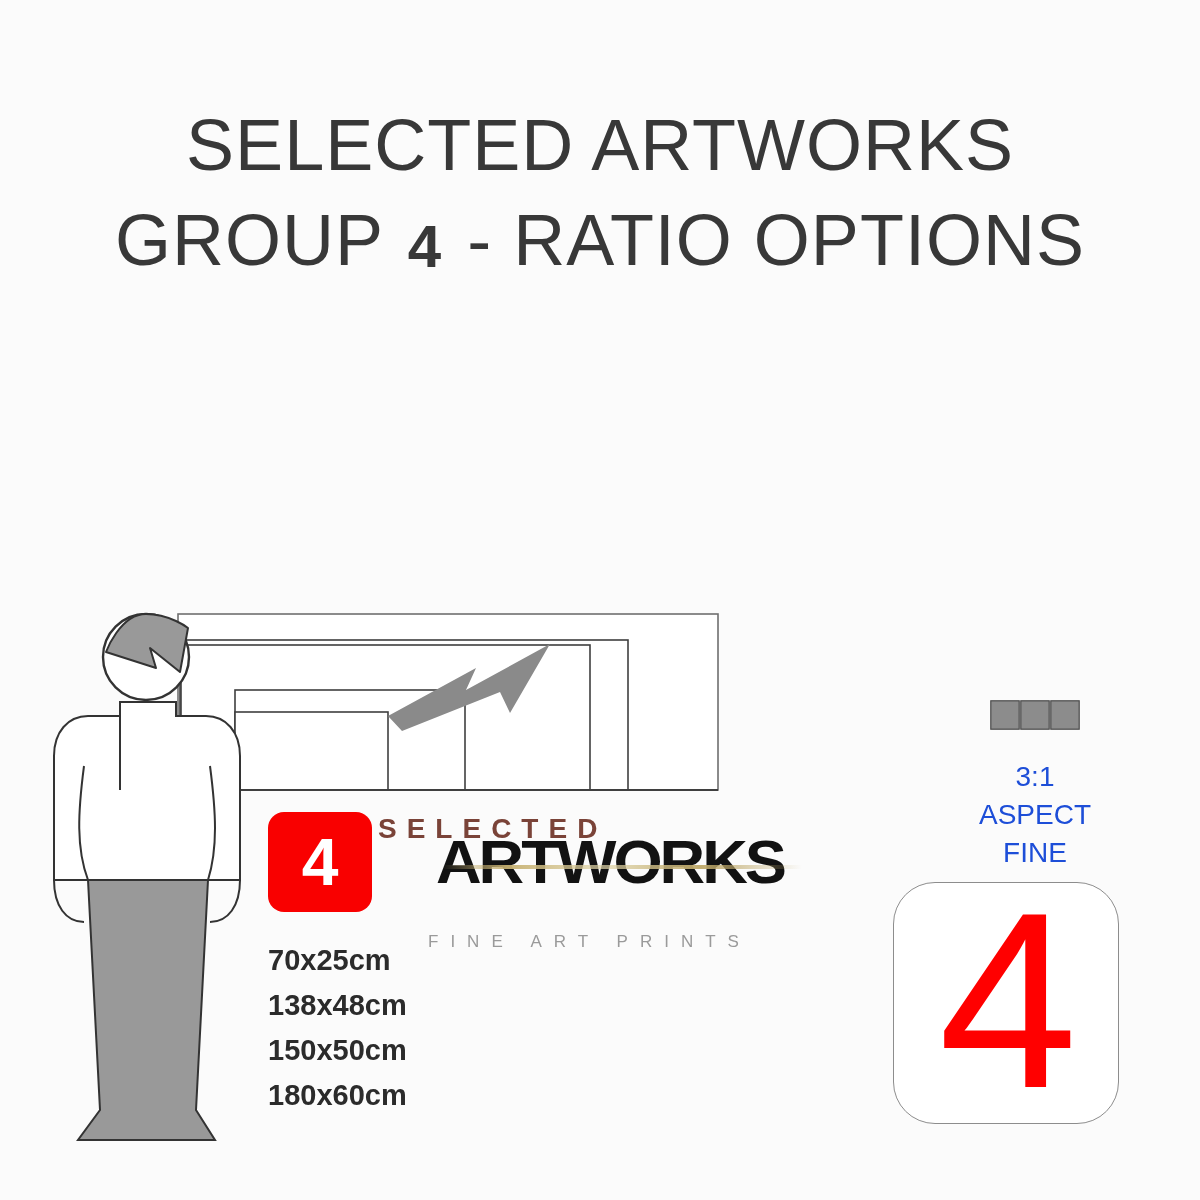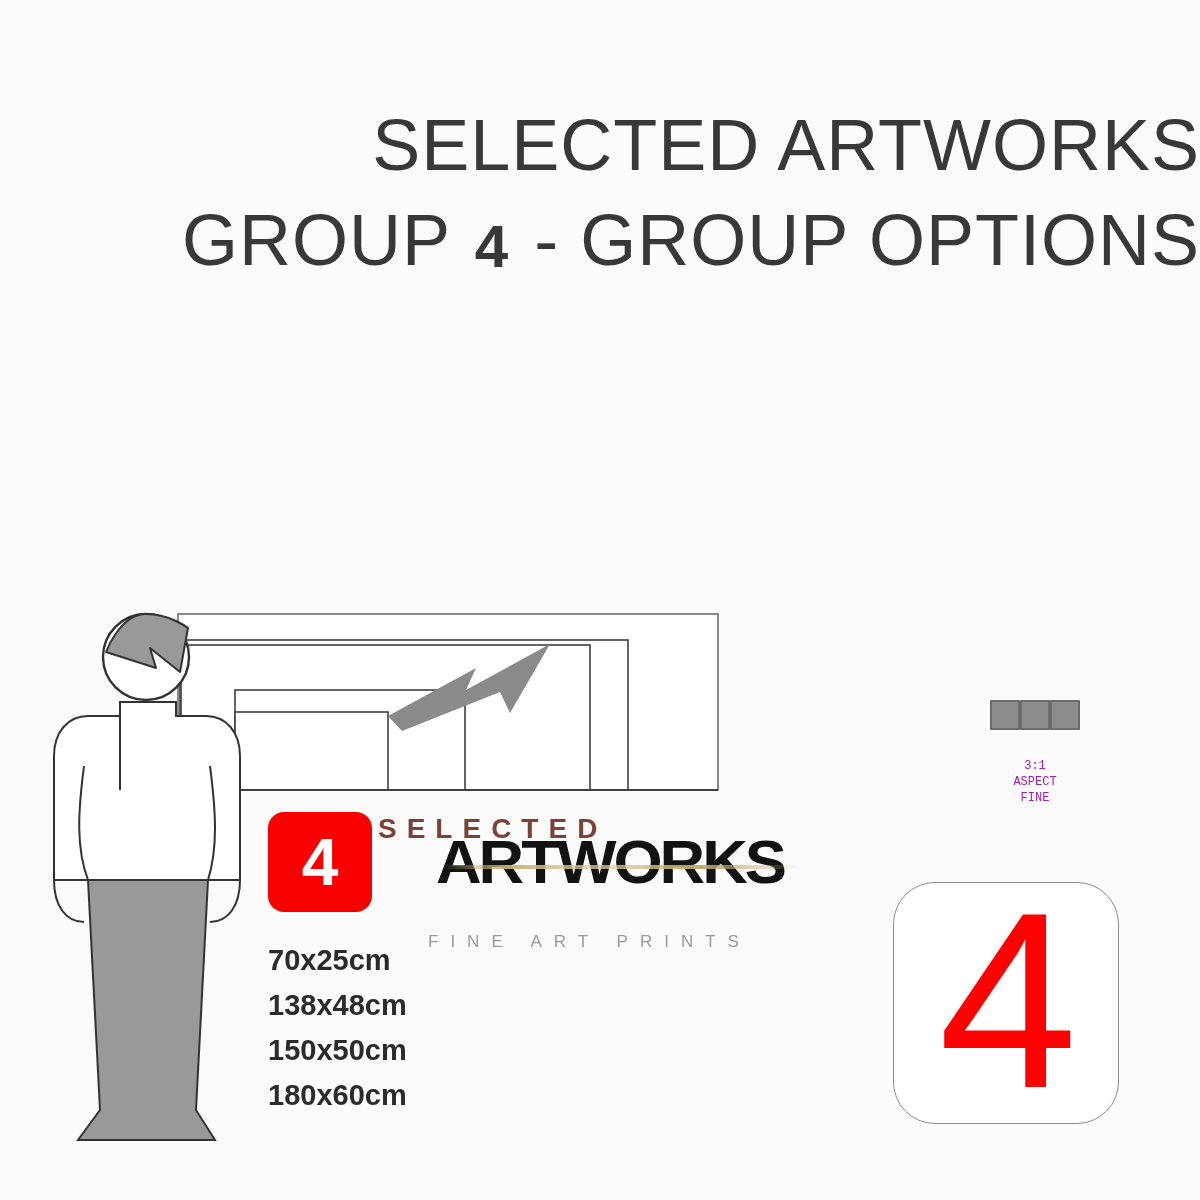--- a/index.html
+++ b/index.html
@@ -32,21 +32,20 @@
     color: #3a3a3a;
   }
   .heading-line {
     font-family: "Liberation Sans", sans-serif;
     font-size: 72px;
     font-weight: 400;
     letter-spacing: 1px;
     line-height: 1.32;
     white-space: nowrap;
     color: #383838;
-    text-align: right;
   }
   .heading-line .num {
     font-weight: 700;
     font-size: 60px;
     position: relative;
     top: 2px;
     padding: 0 4px;
   }
 
   
@@ -158,24 +157,24 @@
     top: 700px;
     width: 210px;
     text-align: center;
   }
   .aspect-icon {
     margin: 0 auto 24px auto;
     width: 90px;
     height: 30px;
   }
   .aspect-label {
-    font-size: 12px;
+    font-size: 28px;
     line-height: 1.35;
-    color: #a21caf;
-    font-family: Liberation Mono, monospace;
+    color: #1d4ed8;
+    font-family: Liberation Sans, sans-serif;
     font-weight: 400;
   }
 
   
   .card-4 {
     position: absolute;
     left: 893px;
     top: 882px;
     width: 226px;
     height: 242px;
@@ -202,21 +201,21 @@
 </head>
 <body>
 
 <div id="page">
 
   <div class="heading">
     <div class="heading-line">SELECTED ARTWORKS</div>
     <div class="heading-line">
       <span>GROUP</span>
       <span class="num">4</span>
-      <span>- GROUP OPTIONS</span>
+      <span>- RATIO OPTIONS</span>
     </div>
   </div>
 
   <svg class="frames" viewBox="0 0 1200 1200" width="1200" height="1200" xmlns="http://www.w3.org/2000/svg">
 
     <rect x="178" y="614" width="540" height="176" fill="#ffffff" stroke="#6f6f6f" stroke-width="1.6"></rect>
     <rect x="180" y="640" width="448" height="150" fill="#ffffff" stroke="#3f3f3f" stroke-width="1.6"></rect>
     <rect x="181" y="645" width="409" height="145" fill="#ffffff" stroke="#3f3f3f" stroke-width="1.6"></rect>
     <rect x="235" y="690" width="230" height="100" fill="#ffffff" stroke="#3f3f3f" stroke-width="1.6"></rect>
     <rect x="235" y="712" width="153" height="78" fill="#ffffff" stroke="#3f3f3f" stroke-width="1.6"></rect>

